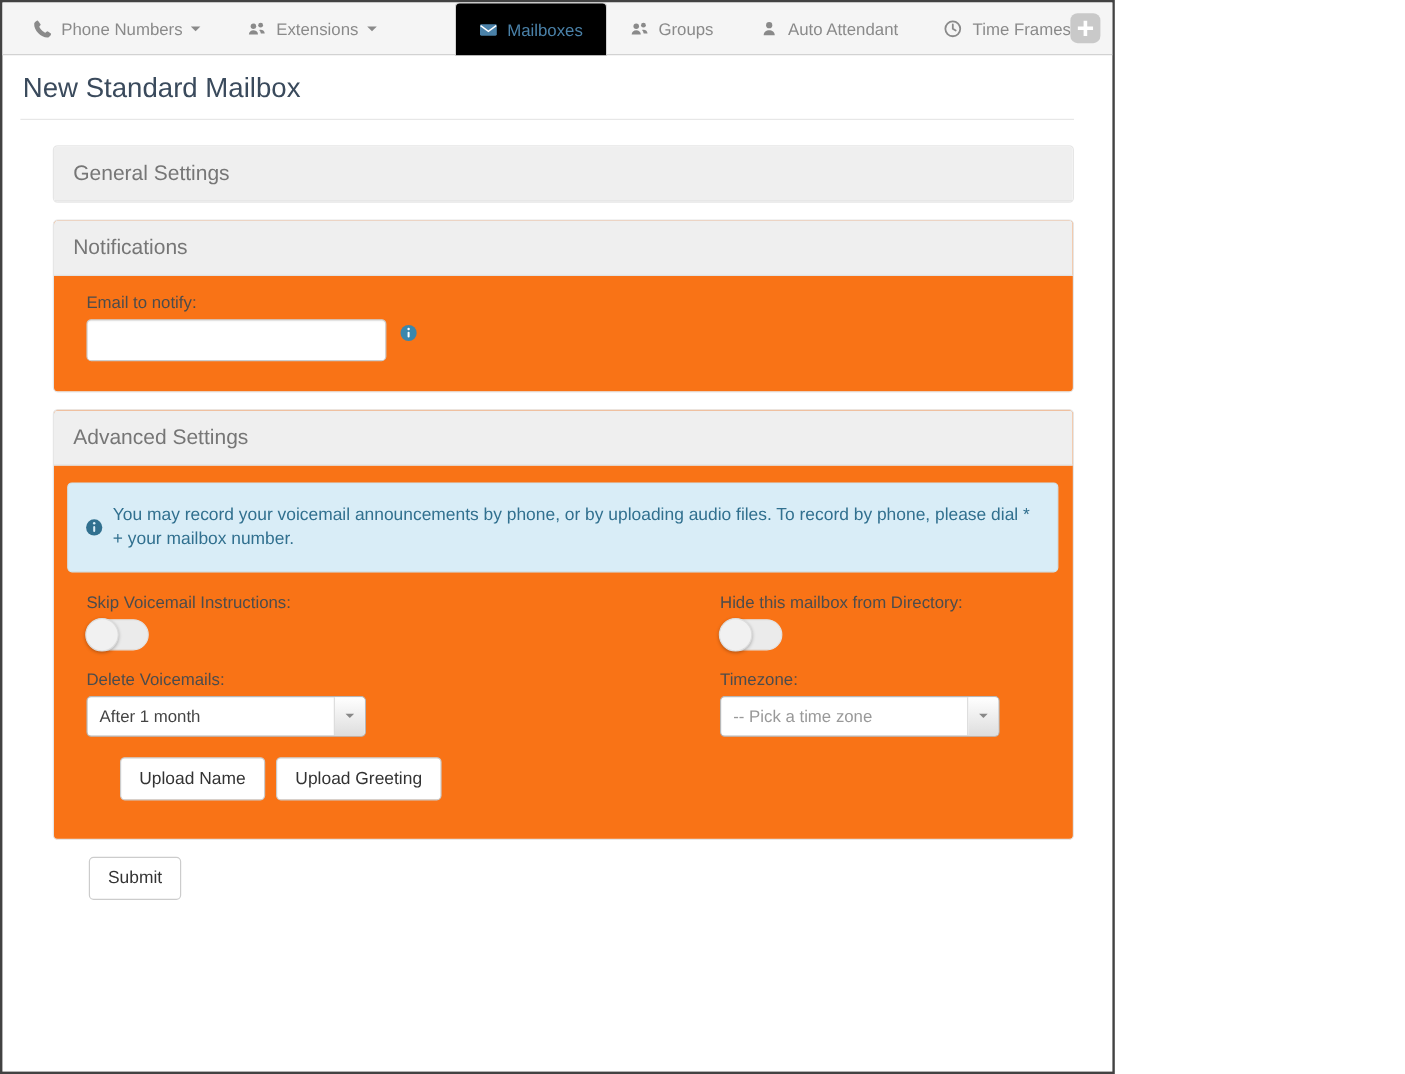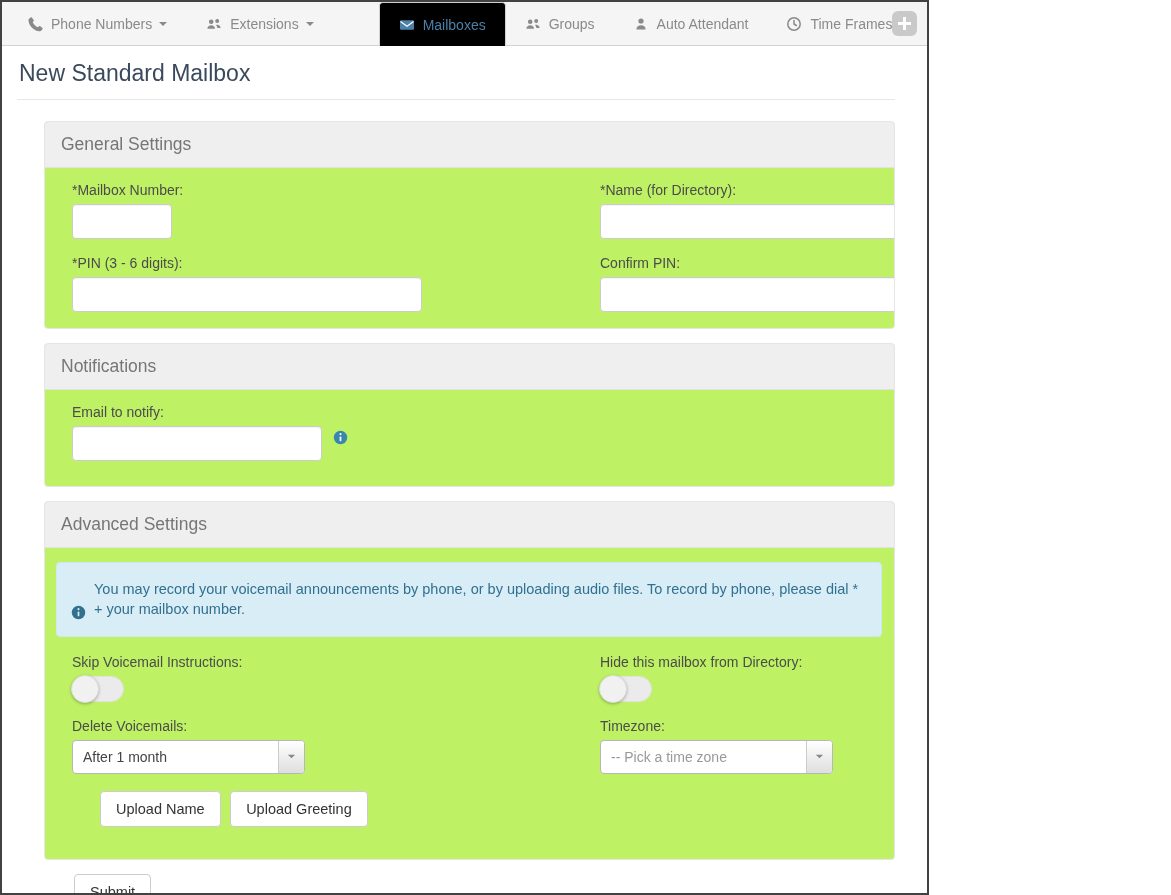--- a/index.html
+++ b/index.html
@@ -28,21 +28,21 @@
     position:absolute; right:10px; top:9px; width:25px; height:25px;
     background:#c9c9c9; border-radius:6px; display:flex;
     align-items:center; justify-content:center; cursor:pointer;
   }
   .nav-add svg { width:13px; height:13px; }
   
   .content { padding:14px 32px 0 15px; }
   h1 { font-size:23px; font-weight:400; color:#3a4a5c; margin:0 0 12px 2px; }
   hr.rule { border:0; border-top:1px solid #e7e7e7; margin:0 0 21px 0; }
   .panel {
-    margin:0 0 14px 27px; background:#bef264; border:1px solid #e6e6e6;
+    margin:0 0 14px 27px; background:#f97316; border:1px solid #e6e6e6;
     border-radius:4px; overflow:hidden;
   }
   .panel-header {
     background:#efefef; border-bottom:1px solid #e2e2e2;
     padding:12px 16px; font-size:17.5px; color:#767676;
   }
   .panel-body { padding:14px 27px 16px 27px; }
   .grid2 { display:grid; grid-template-columns:528px 1fr; row-gap:16px; }
   label.flabel { display:block; font-size:14px; color:#4c4c4c; margin-bottom:6px; }
   .inp {
@@ -51,21 +51,21 @@
     box-shadow:inset 0 1px 1px rgba(0,0,0,.05);
     font-family:"Liberation Sans", sans-serif;
   }
   .w100 { width:100px; } .w250 { width:250px; } .w350 { width:350px; }
   .inline-row { display:flex; align-items:flex-start; gap:11px; }
   .info-dot { width:15px; height:15px; margin-top:4px; flex:0 0 auto; }
   
   .alert {
     margin:14px 12px 17px 11px; background:#d9edf7; border:1px solid #cfe7f2;
     border-radius:4px; padding:16px 14px; font-size:14.5px; color:#31708f;
-    display:flex; align-items:flex-end; gap:8px; line-height:1.4;
+    display:flex; align-items:center; gap:8px; line-height:1.4;
   }
   .alert .info-dot { margin-top:0; }
   .adv-fields { padding:0 27px 32px 27px; }
   
   .toggle {
     width:52px; height:26px; background:#ebebeb; border:1px solid #e2e2e2;
     border-radius:14px; position:relative; cursor:pointer; margin-top:2px;
   }
   .knob {
     position:absolute; left:-2px; top:-2px; width:28px; height:28px;
@@ -185,40 +185,20 @@
         </svg>
     </div>
   </nav>
 
   <div class="content">
     <h1>New Standard Mailbox</h1>
     <hr class="rule">
 
     <section class="panel">
       <div class="panel-header">General Settings</div>
-      <div class="panel-body">
-        <div class="grid2">
-          <div class="field">
-            <label class="flabel">*Mailbox Number:</label>
-            <input class="inp w100" type="text" value="" style="">
-          </div>
-          <div class="field">
-            <label class="flabel">*Name (for Directory):</label>
-            <input class="inp w350" type="text" value="" style="">
-          </div>
-          <div class="field">
-            <label class="flabel">*PIN (3 - 6 digits):</label>
-            <input class="inp w350" type="text" value="" style="">
-          </div>
-          <div class="field">
-            <label class="flabel">Confirm PIN:</label>
-            <input class="inp w350" type="text" value="" style="">
-          </div>
-        </div>
-      </div>
     </section>
 
     <section class="panel">
       <div class="panel-header">Notifications</div>
       <div class="panel-body" style="padding-bottom:25px;">
         <div class="field">
           <label class="flabel">Email to notify:</label>
           <div class="inline-row">
             <input class="inp w250" type="text" value="" style="">
             <svg class="info-dot" viewBox="0 0 16 16">

